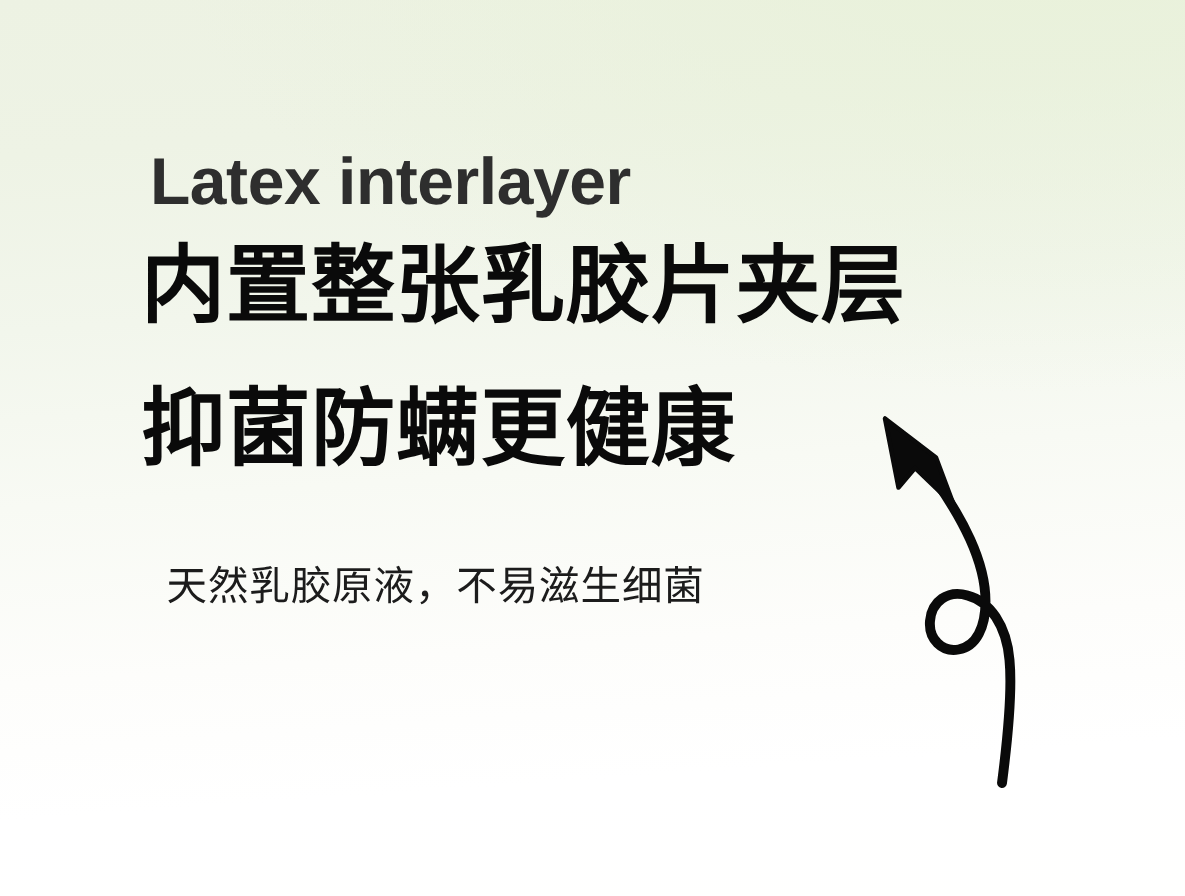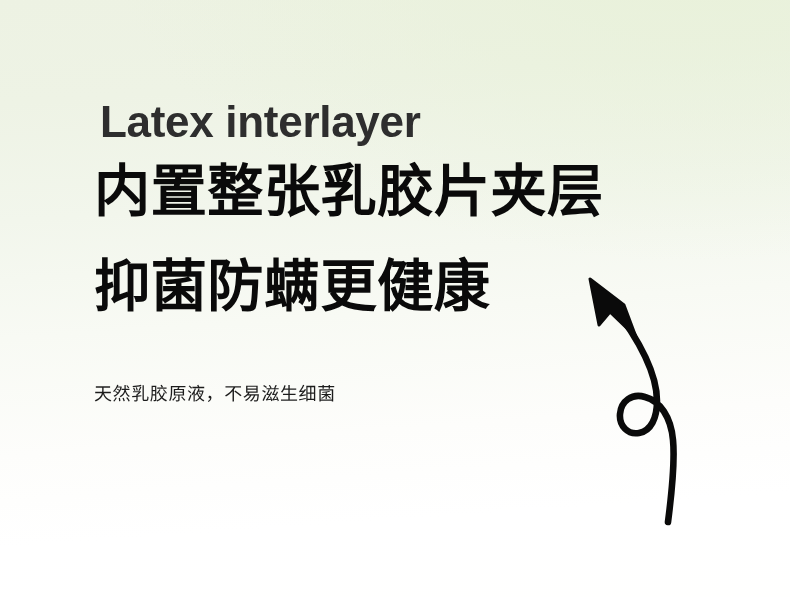--- a/index.html
+++ b/index.html
@@ -59,27 +59,28 @@
     margin: 0;
     white-space: nowrap;
     transform: scaleX(0.985);
     transform-origin: left center;
   }
   .headline.line-1 { margin-top: 10px; }
   .headline.line-2 { margin-top: 33px; }
 
   .subtext {
     display: block;
-    font-size: 18px;
+    font-size: 27px;
     line-height: 36px;
     font-weight: 400;
     letter-spacing: 0.6px;
     color: #1c1c1c;
-    margin: 0;
+    margin: 17px;
     white-space: nowrap;
+    font-family: Liberation Mono, monospace;
   }
   .subtext.sub-1 { margin-top: 59px; }
   .subtext.sub-2 { margin-top: 17px; }
 
   
   .arrow-wrap {
     position: absolute;
     left: 565px;
     top: 265px;
     width: 180px;

